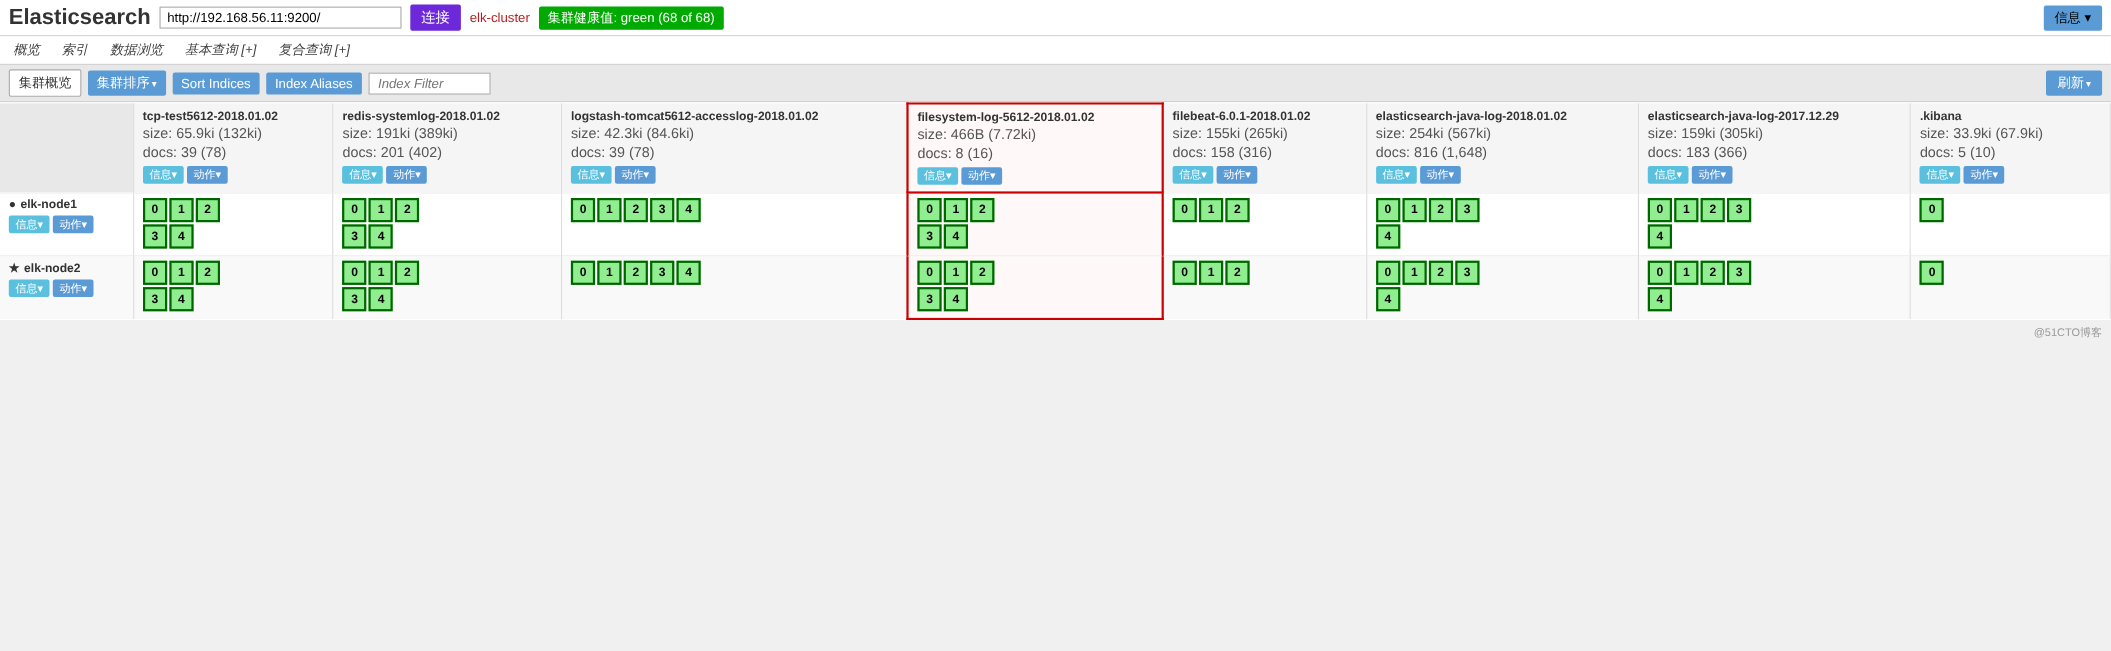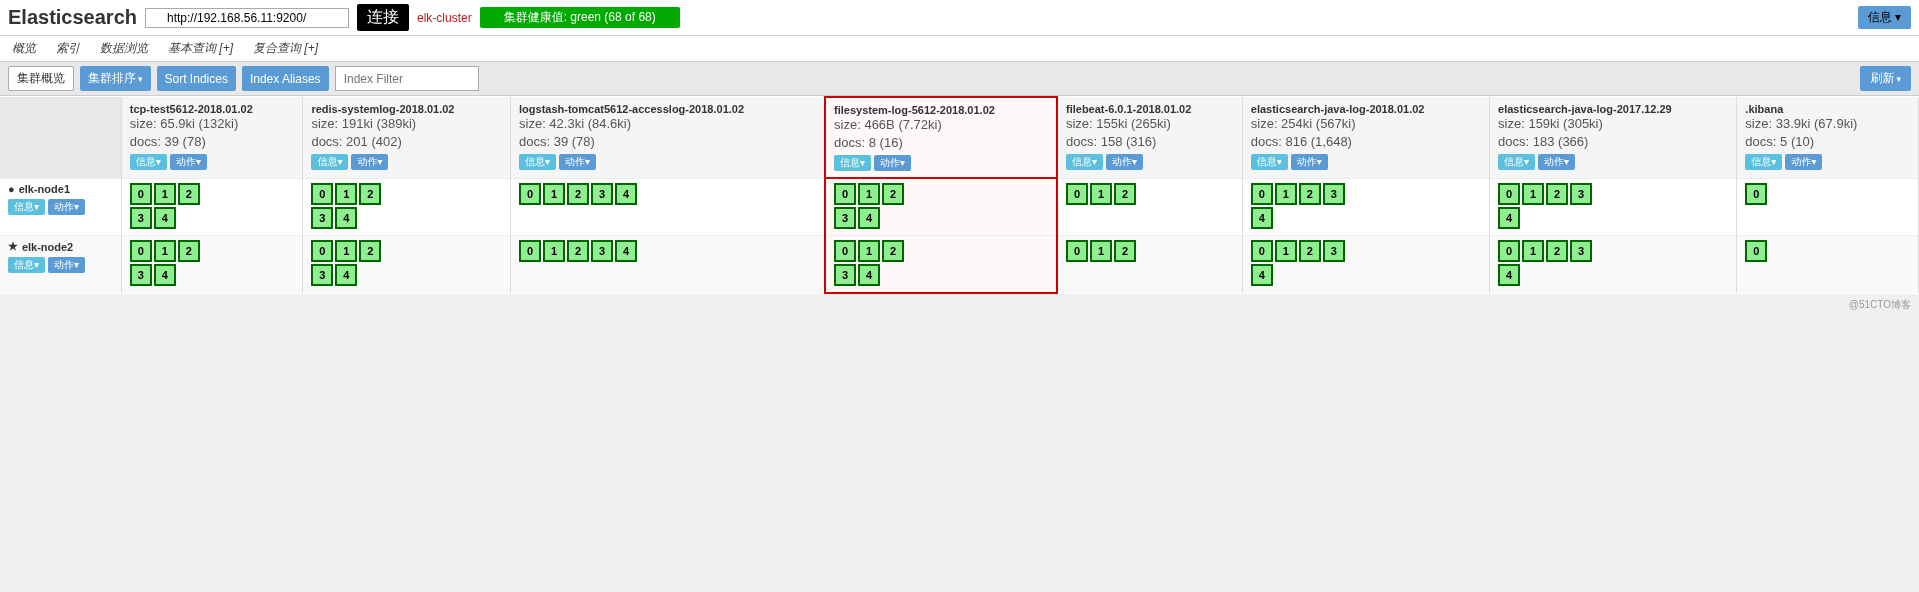--- a/index.html
+++ b/index.html
@@ -1,35 +1,35 @@
 <!DOCTYPE html>
 <html><head>
   <meta charset="utf-8">
   <style>
     * { box-sizing: border-box; margin: 0; padding: 0; }
     body { font-family: Arial, sans-serif; font-size: 12px; background: #f0f0f0; color: #333; }
 
     
     .header { display: flex; align-items: center; background: #fff; padding: 4px 8px; border-bottom: 1px solid #ccc; gap: 8px; }
     .header-title { font-size: 20px; font-weight: bold; color: #333; text-align: center; }
-    .header-url-input { border: 1px solid #aaa; padding: 2px 21px; width: 204px; font-size: 12px; }
-    .header-connect-btn { background: #000000; color: #fff; border: none; padding: 3px 10px; cursor: pointer; font-size: 16px; border-radius: 2px; }
+    .header-url-input { border: 1px solid #aaa; padding: 2px 6px; width: 220px; font-size: 12px; }
+    .header-connect-btn { background: #6d28d9; color: #fff; border: none; padding: 3px 10px; cursor: pointer; font-size: 13px; border-radius: 2px; }
     .header-cluster { color: #b91c1c; font-size: 12px; }
-    .health-badge { background: #00aa00; color: #fff; padding: 2px 24px; font-size: 12px; border-radius: 2px; }
+    .health-badge { background: #00aa00; color: #fff; padding: 2px 8px; font-size: 12px; border-radius: 2px; }
     .header-info-btn { margin-left: auto; background: #5b9bd5; color: #000000; border: none; padding: 3px 10px; cursor: pointer; font-size: 12px; border-radius: 2px; }
 
     
     .nav { display: flex; background: #fff; padding: 2px 8px; border-bottom: 1px solid #ccc; gap: 12px; }
     .nav-item { color: #404040; cursor: pointer; font-size: 12px; padding: 2px 4px; font-style: italic; }
 
     
-    .toolbar { display: flex; background: #e8e8e8; padding: 4px 8px; border-bottom: 1px solid #ccc; gap: 6px; }
+    .toolbar { display: flex; align-items: center; background: #e8e8e8; padding: 4px 8px; border-bottom: 1px solid #ccc; gap: 6px; }
     .toolbar-btn { background: #5b9bd5; color: #fff; border: none; padding: 3px 8px; cursor: pointer; font-size: 12px; border-radius: 2px; display: flex; align-items: center; gap: 2px; }
     .toolbar-btn-outline { background: #fff; color: #333; border: 1px solid #aaa; padding: 3px 8px; cursor: pointer; font-size: 12px; border-radius: 2px; }
-    .toolbar-filter { border: 1px solid #aaa; padding: 2px 8px; font-size: 12px; width: 144px; }
+    .toolbar-filter { border: 1px solid #aaa; padding: 2px 8px; font-size: 12px; width: 111px; font-style: italic; }
     .toolbar-refresh-btn { margin-left: auto; background: #5b9bd5; color: #fff; border: none; padding: 3px 10px; cursor: pointer; font-size: 12px; border-radius: 2px; display: flex; align-items: center; gap: 2px; }
     .dropdown-arrow { font-size: 9px; }
 
     
     .main { overflow-x: auto; background: #f5f5f5; padding: 0; }
     .indices-table { width: 100%; border-collapse: collapse; background: #fff; padding-left: 45px; }
     .indices-table th { background: #f5f5f5; padding: 6px 8px; text-align: left; font-weight: normal; font-size: 11px; border-right: 1px solid #ddd; vertical-align: top; min-width: 140px; }
     .indices-table td { padding: 4px 8px; border-right: 1px solid #ddd; border-top: 1px solid #eee; vertical-align: top; }
 
     .index-name { font-weight: bold; font-size: 11px; }

